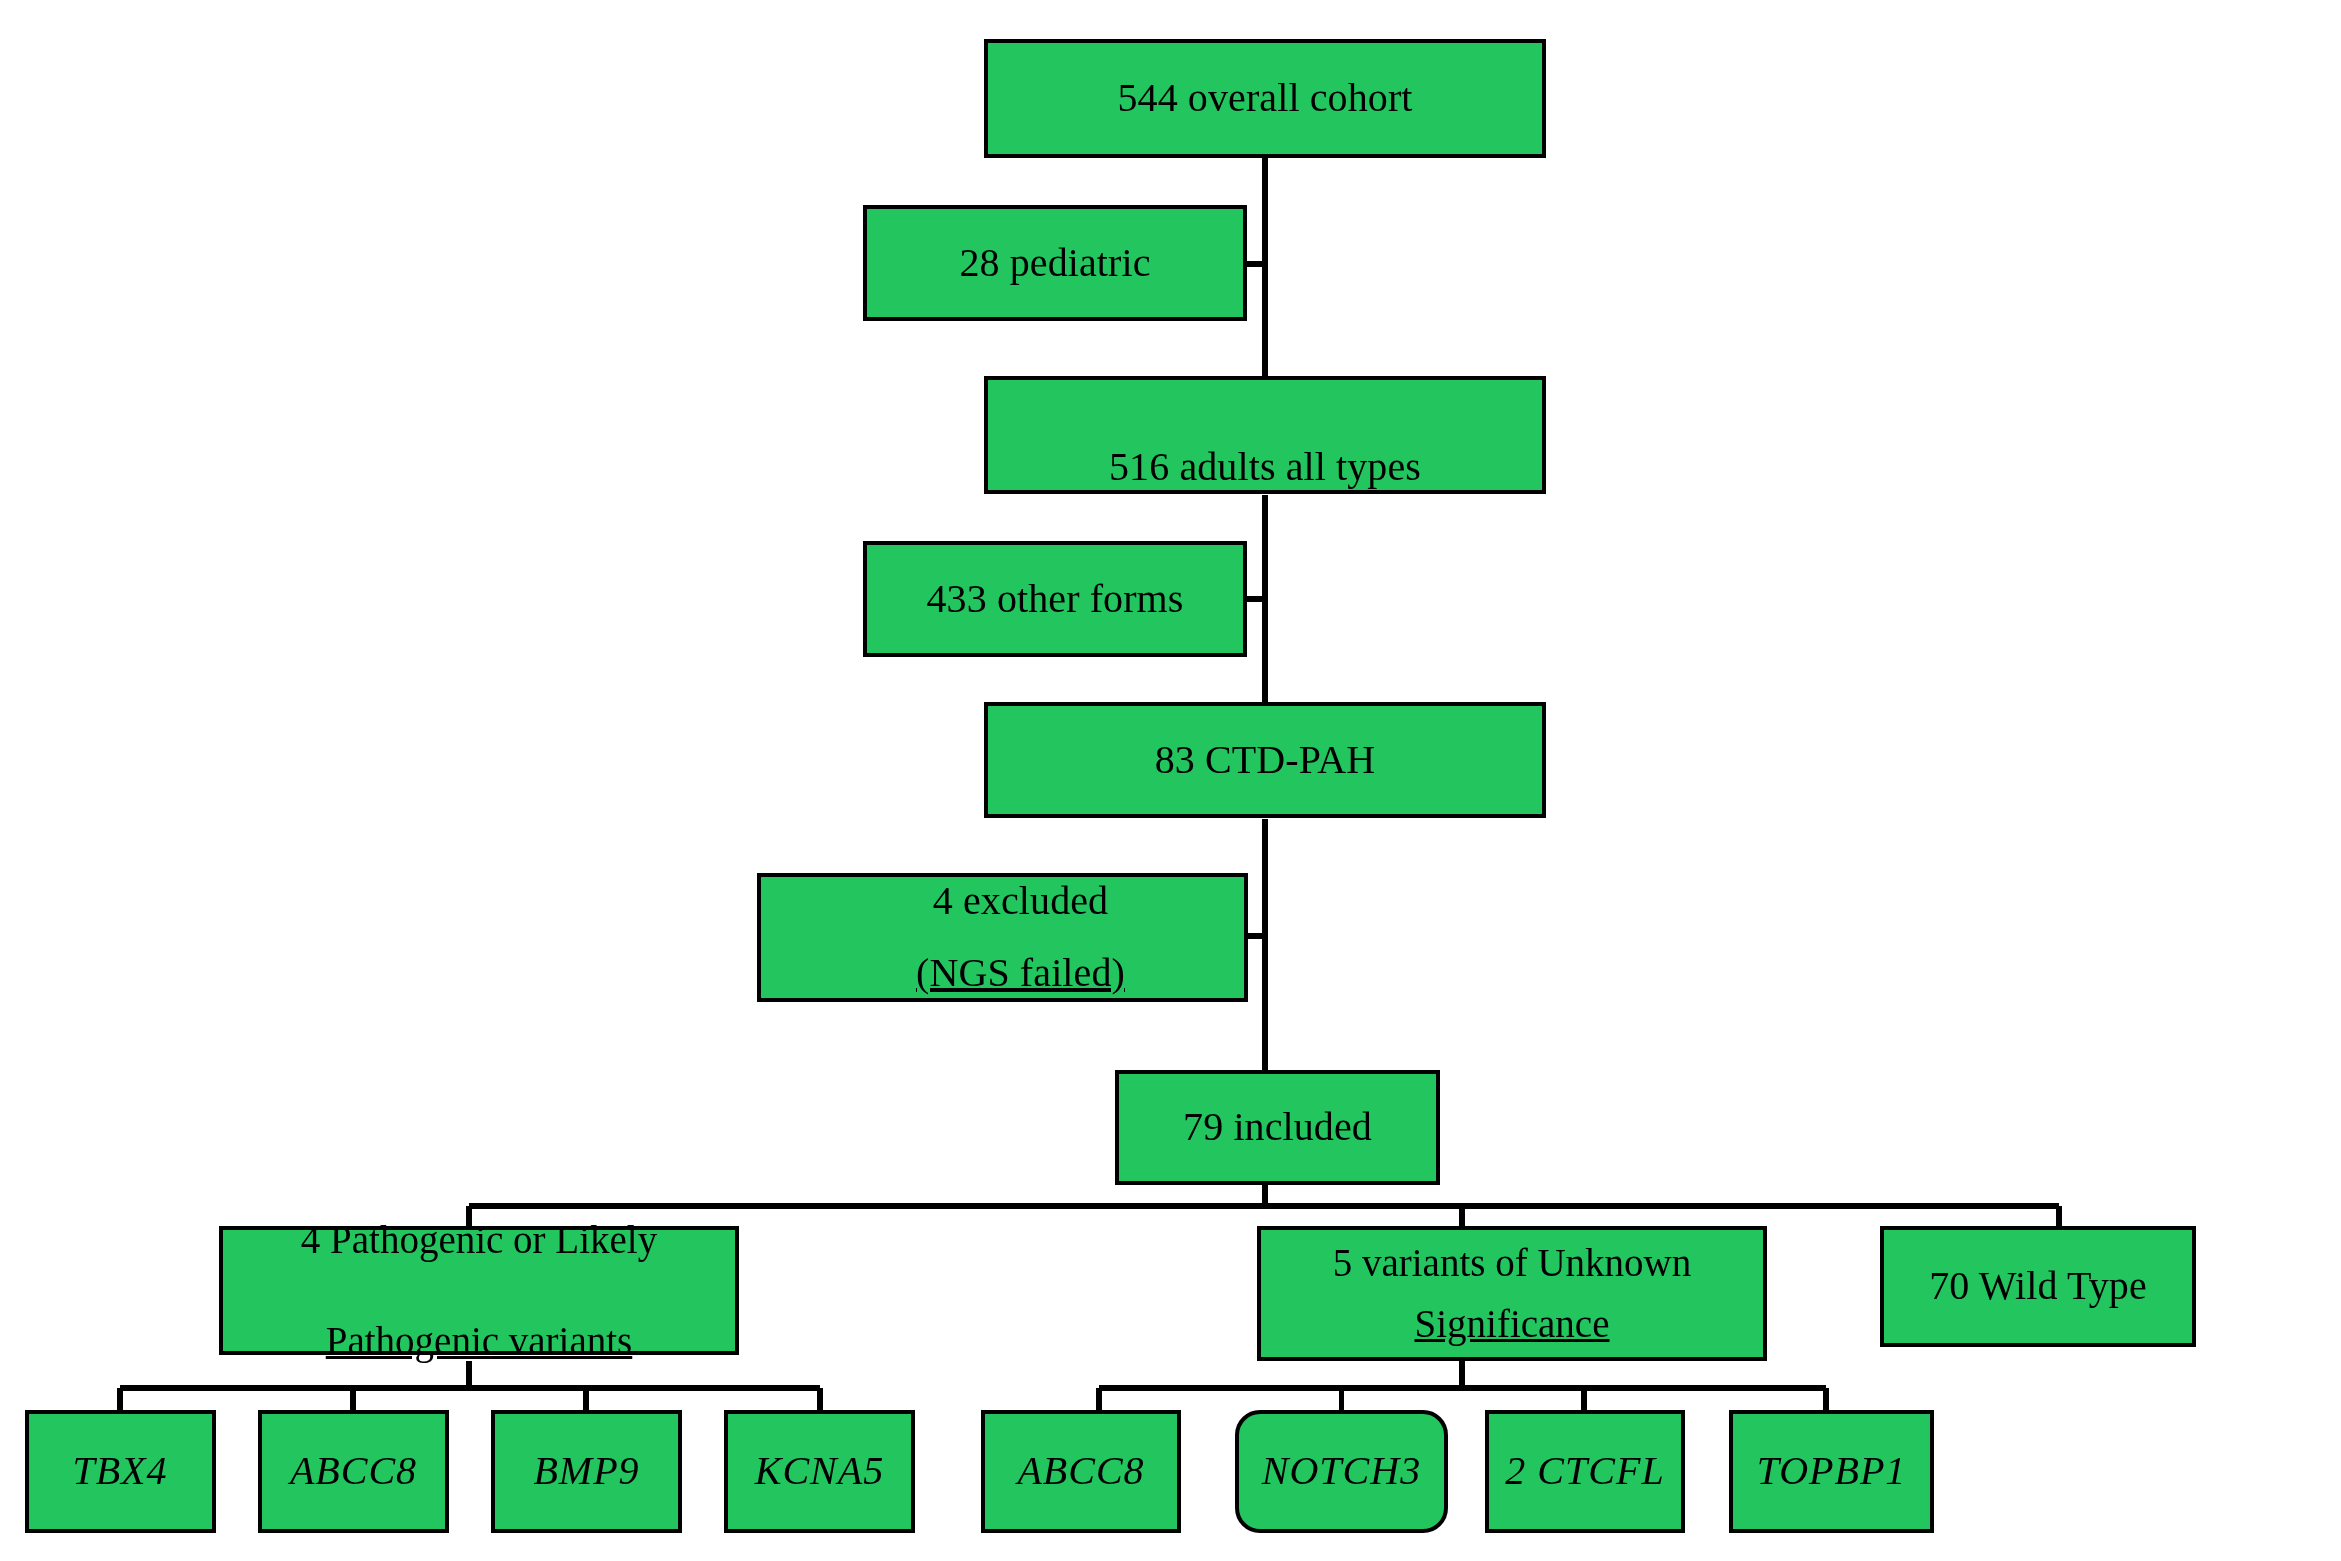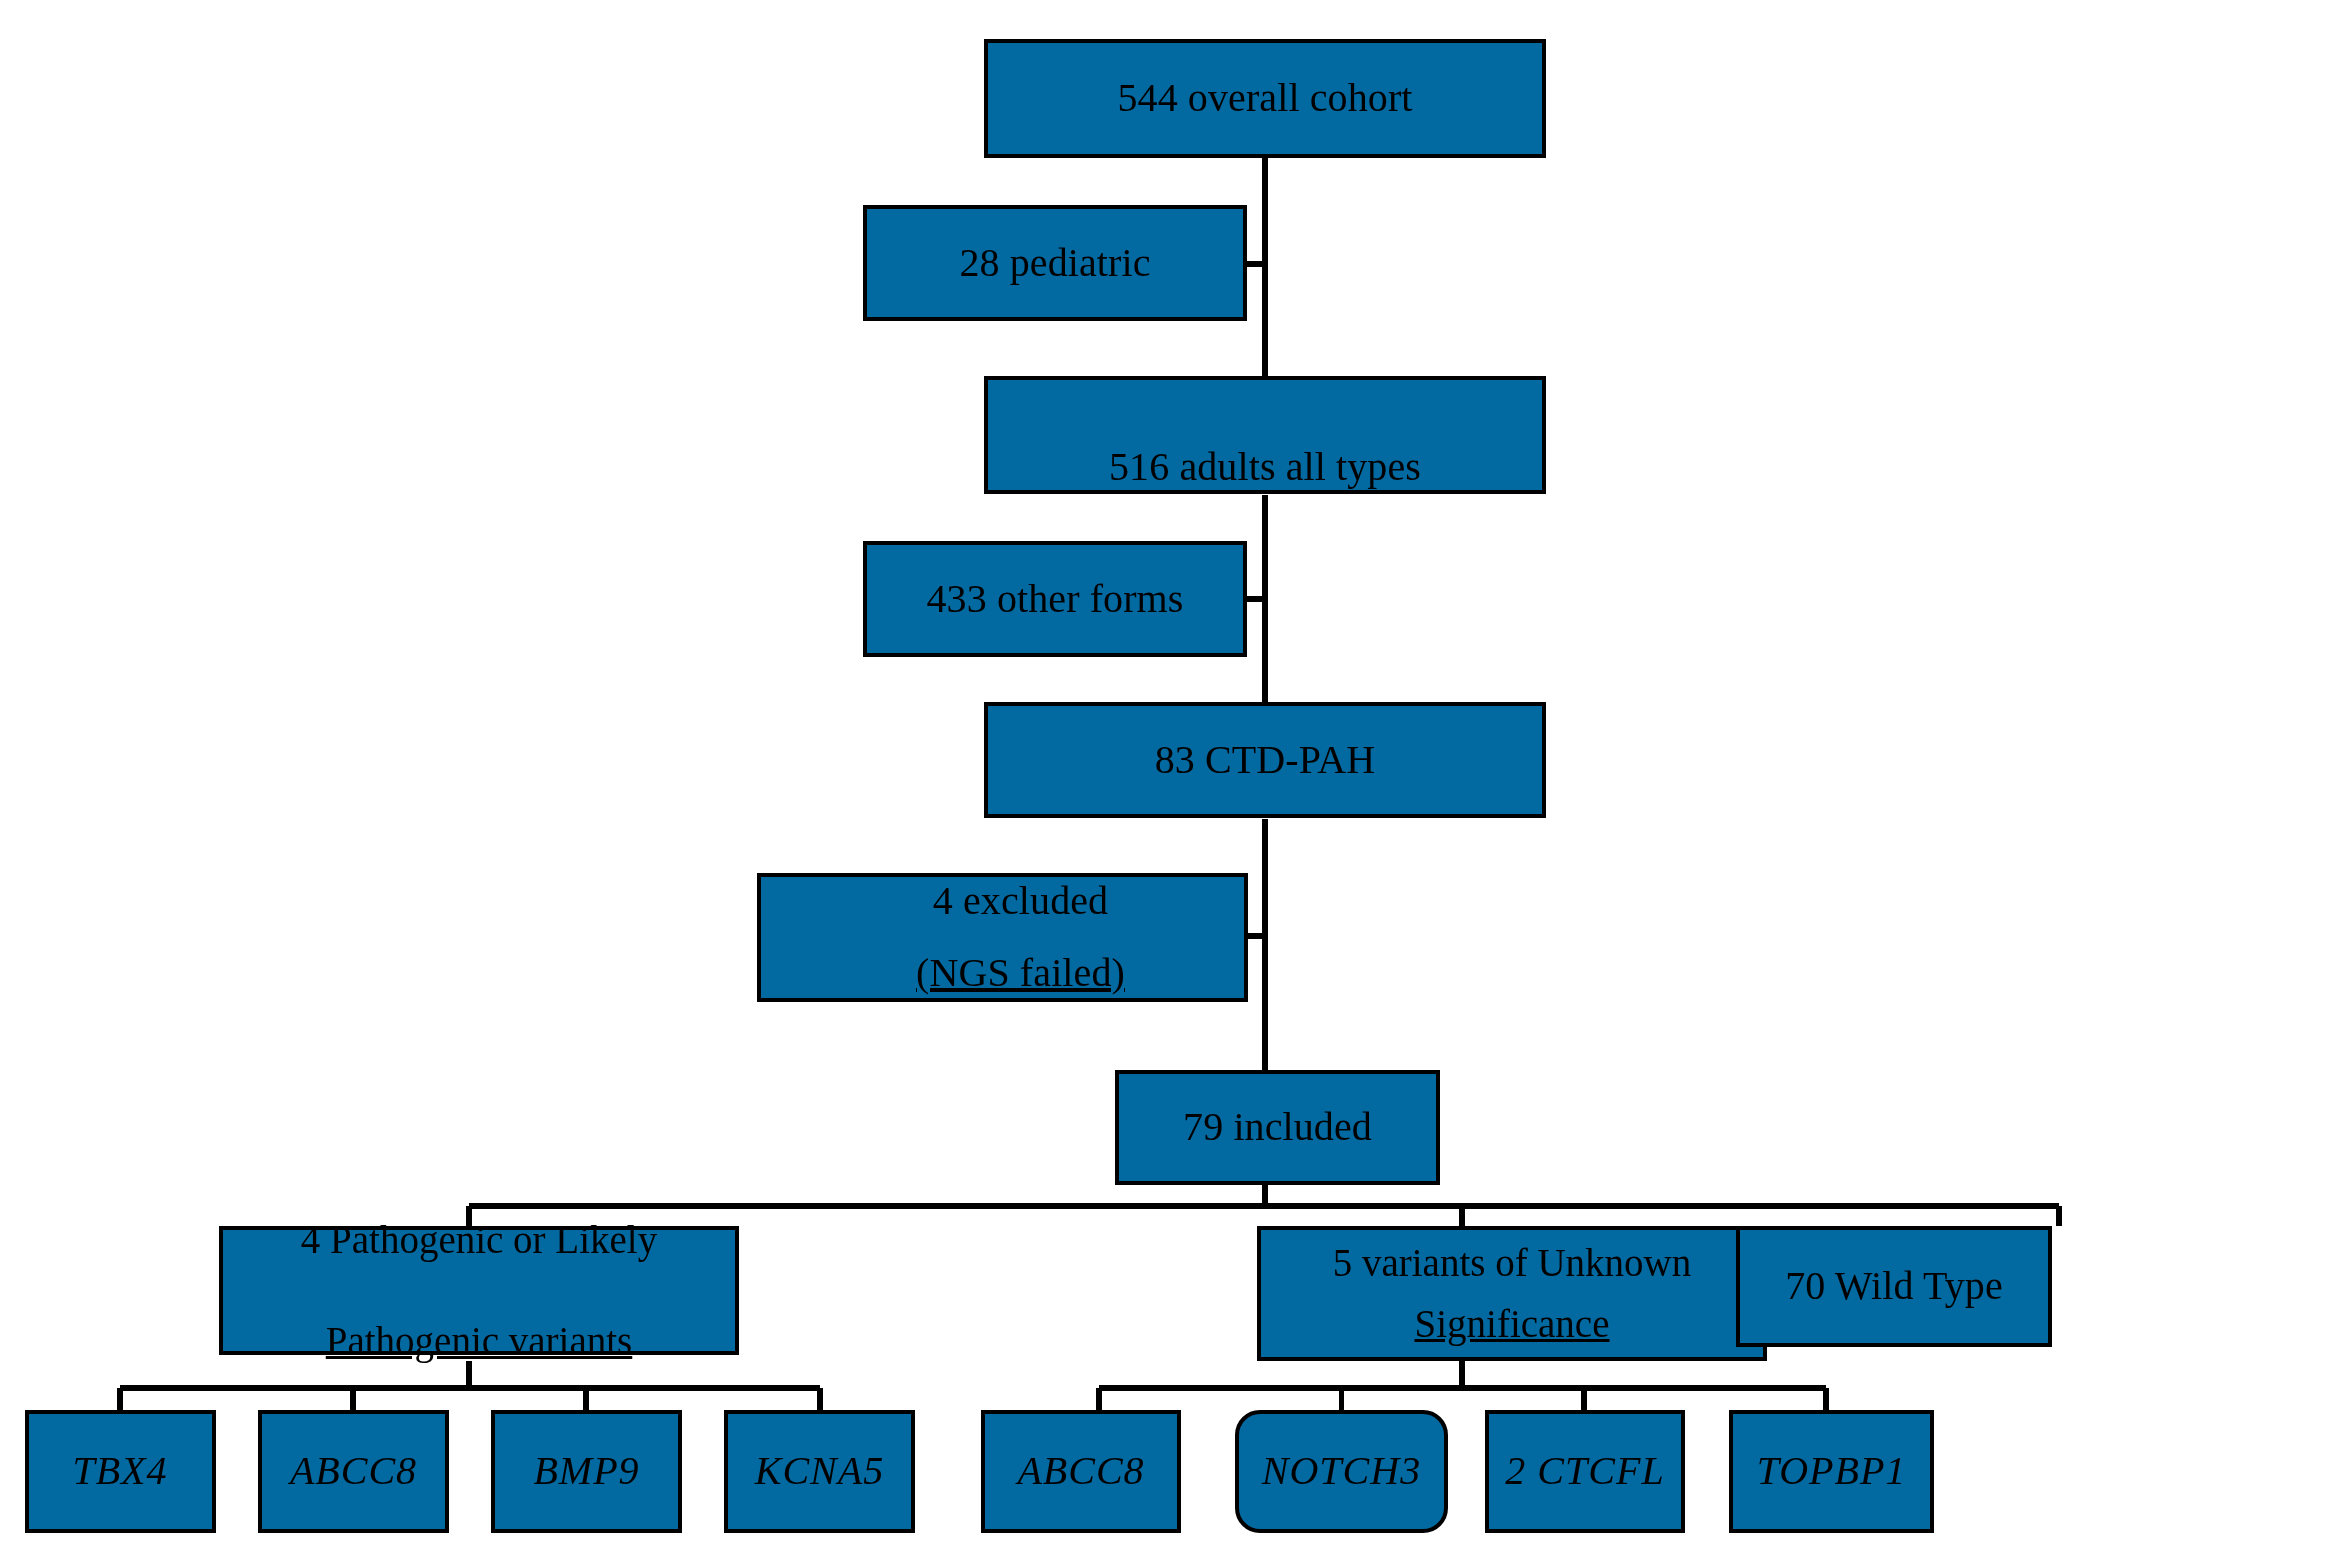--- a/index.html
+++ b/index.html
@@ -21,21 +21,21 @@
     left: 0;
     top: 0;
     width: 2342px;
     height: 1562px;
     pointer-events: none;
   }
   .node {
     position: absolute;
     box-sizing: border-box;
     border: 4.5px solid #000000;
-    background: #0369a1;
+    background: #22c55e;
     display: flex;
     flex-direction: column;
     align-items: center;
     justify-content: center;
     text-align: center;
     z-index: 5;
   }
   .node .line {
     display: block;
     white-space: nowrap;
@@ -136,21 +136,21 @@
   <div class="node two-line" style="left:219px; top:1226px; width:520px; height:129px;gap:40px;">
     <span class="line t-branch">4 Pathogenic or Likely</span>
     <span class="line t-branch">Pathogenic variants</span>
   </div>
 
   <div class="node two-line" style="left:1257px; top:1226px; width:510px; height:135px;">
     <span class="line t-branch">5 variants of Unknown</span>
     <span class="line t-branch">Significance</span>
   </div>
 
-  <div class="node" style="left:1736px; top:1226px; width:316px; height:121px;">
+  <div class="node" style="left:1880px; top:1226px; width:316px; height:121px;">
     <span class="line t-main">70 Wild Type</span>
   </div>
 
   <div class="node" style="left:24.5px; top:1410px; width:191px; height:123px;">
     <span class="line t-gene">TBX4</span>
   </div>
   <div class="node" style="left:258px; top:1410px; width:191px; height:123px;">
     <span class="line t-gene">ABCC8</span>
   </div>
   <div class="node" style="left:491px; top:1410px; width:191px; height:123px;">

